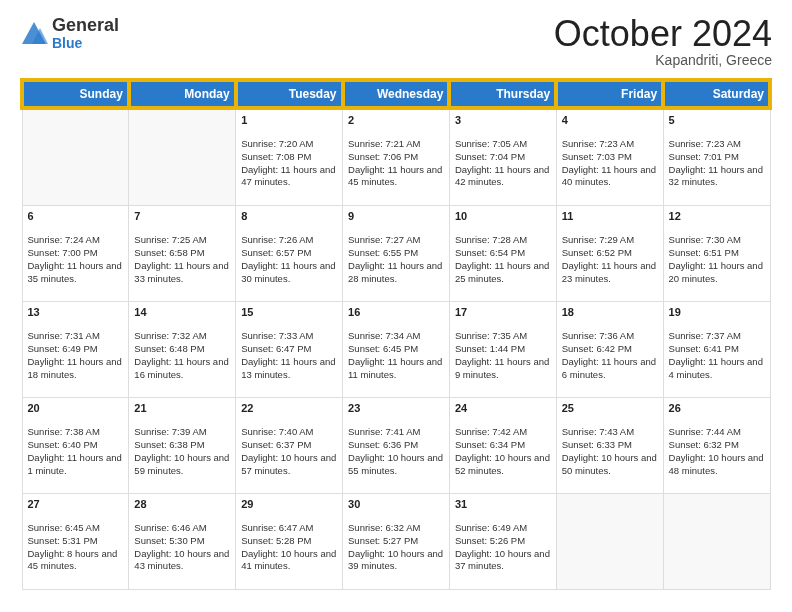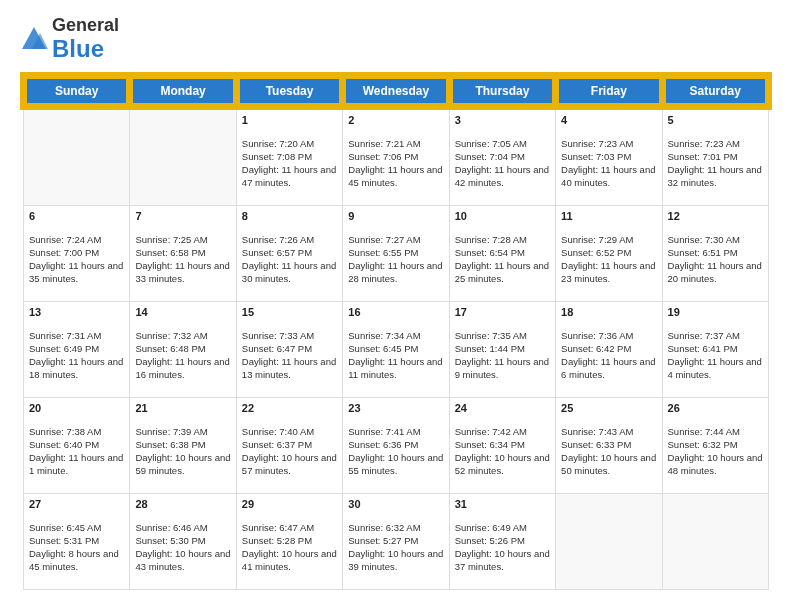--- a/index.html
+++ b/index.html
@@ -31,21 +31,21 @@
       display: flex;
       flex-direction: column;
       line-height: 1.1;
     }
     .logo-general {
       font-size: 18px;
       font-weight: bold;
       color: #333;
     }
     .logo-blue {
-      font-size: 24px;
+      font-size: 14px;
       font-weight: bold;
       color: #2a7acc;
     }
     .logo-icon {
       width: 28px;
       height: 28px;
       margin-right: 4px;
     }
     .title-area {
       text-align: right;
@@ -66,22 +66,22 @@
       border-collapse: collapse;
       width: 100%;
       table-layout: fixed;
     }
     .calendar th {
       background: #2a7acc;
       color: #fff;
       font-size: 12px;
       font-weight: bold;
       padding: 5px 4px;
-      text-align: center;
-      border: 7px solid #eab308;
+      text-align: right;
+      border: 4px solid #eab308;
     }
     .calendar td {
       vertical-align: top;
       padding: 4px 5px;
       border: 1px solid #ddd;
       font-size: 10px;
       color: #333;
       background: #fff;
       height: 78px;
     }
@@ -117,20 +117,24 @@
     <div class="logo">
       <svg class="logo-icon" viewBox="0 0 28 28">
         <polygon points="14,2 26,24 2,24" fill="#2a7acc" opacity="0.85"></polygon>
         <polygon points="20,8 28,24 12,24" fill="#2a7acc" opacity="0.6"></polygon>
       </svg>
       <div class="logo-text">
         <span class="logo-general">General</span>
         <span class="logo-blue">Blue</span>
       </div>
     </div>
+    <div class="title-area">
+      <div class="month-title">October 2024</div>
+      <div class="subtitle">Kapandriti, Greece</div>
+    </div>
   </div>
 
   <table class="calendar">
     <thead>
       <tr>
         <th>Sunday</th>
         <th>Monday</th>
         <th>Tuesday</th>
         <th>Wednesday</th>
         <th>Thursday</th>

